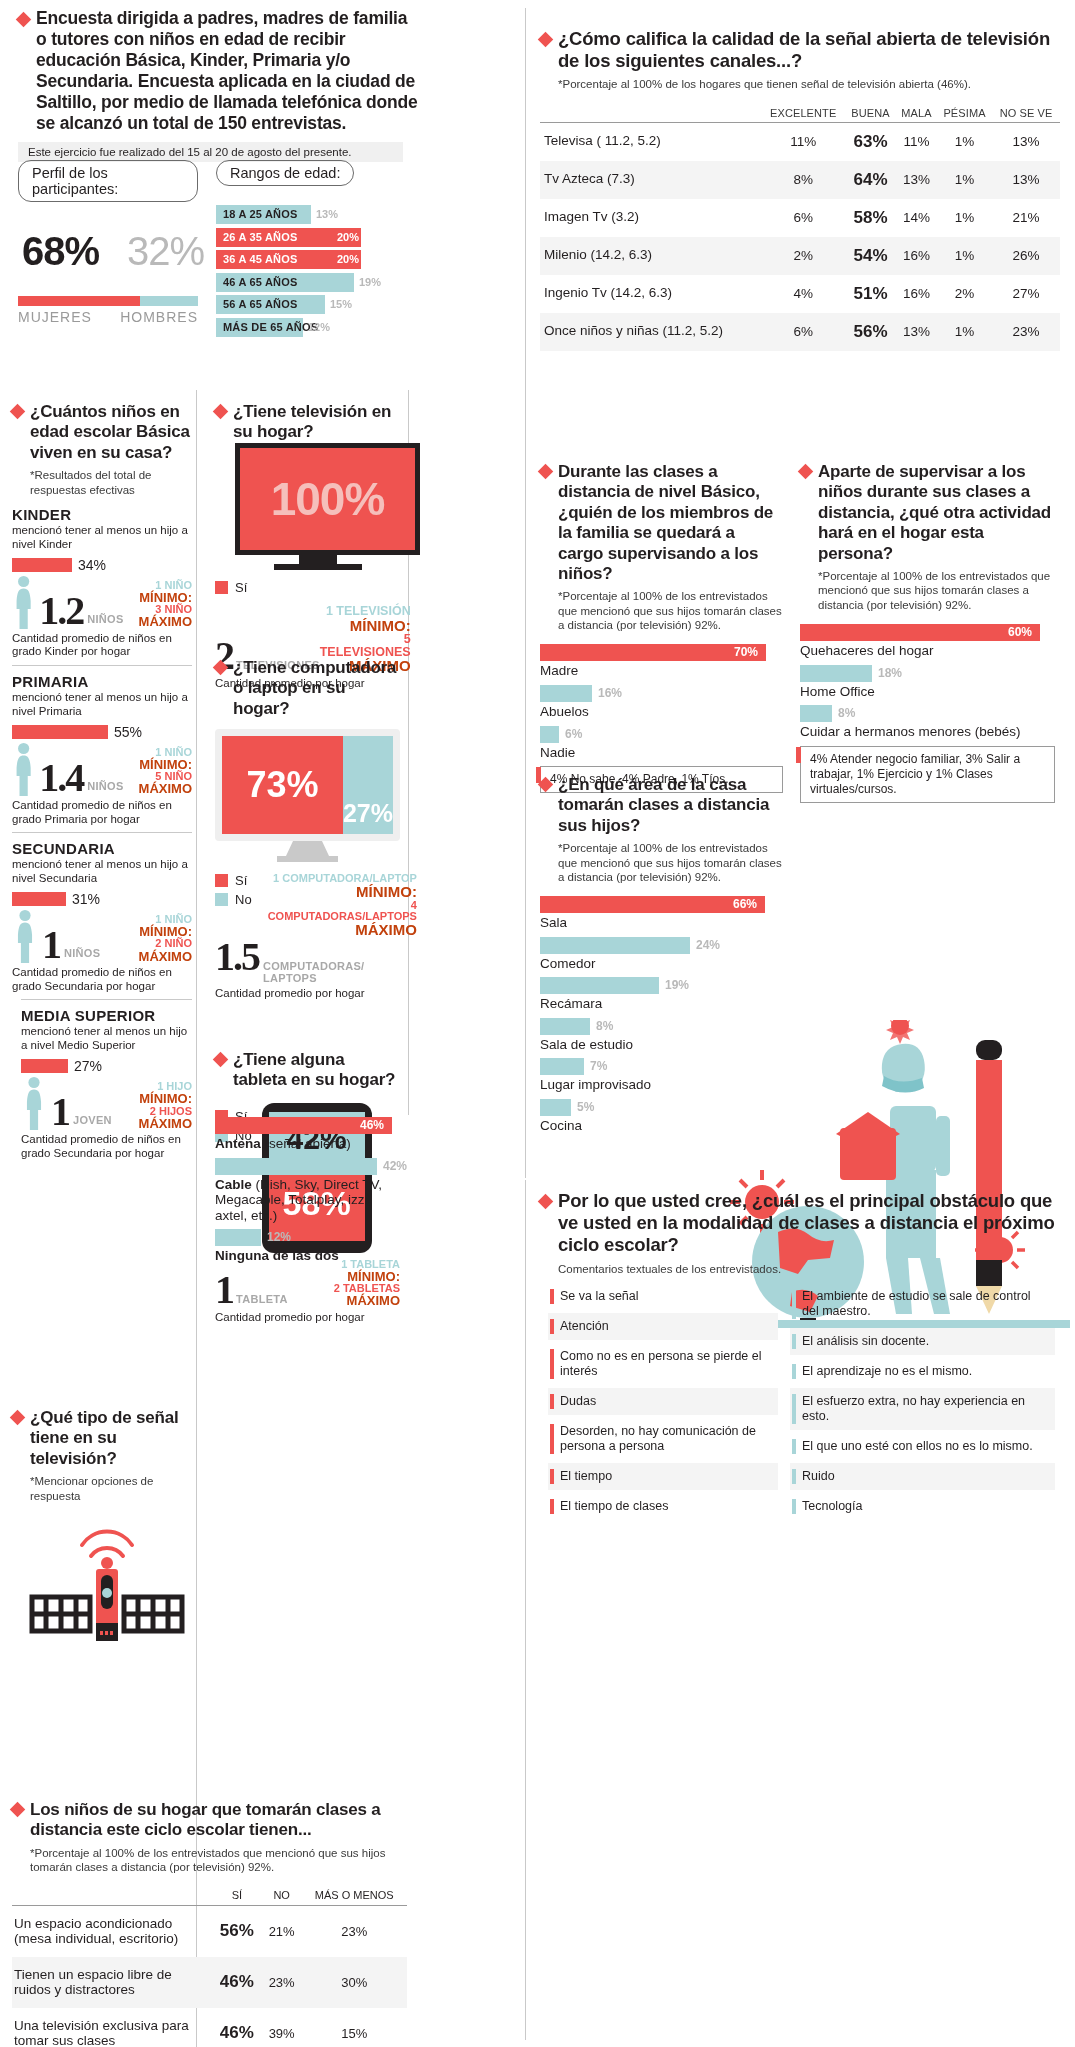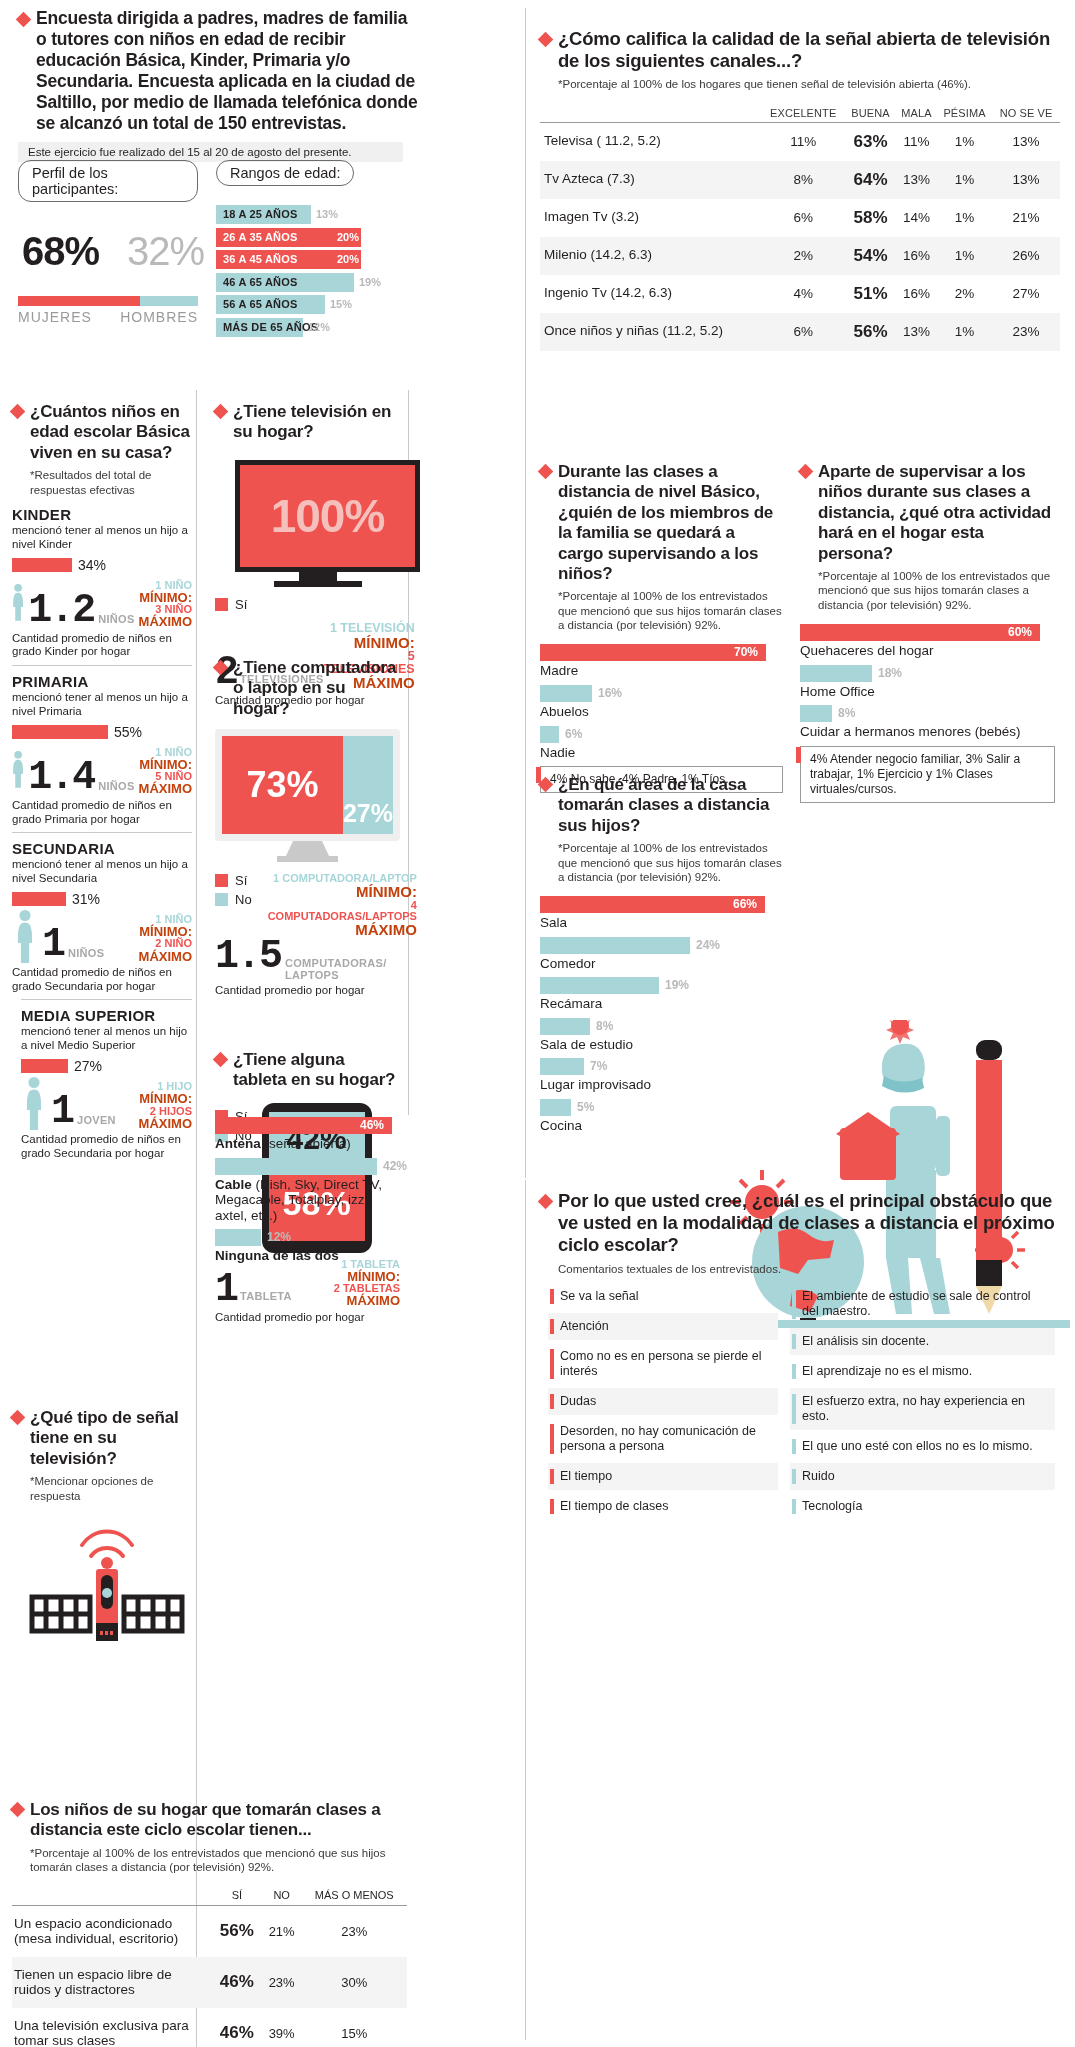--- a/index.html
+++ b/index.html
@@ -47,21 +47,21 @@
   .ageval { position:absolute; top:3px; font-size:11px; font-weight:700;
             font-family:"Liberation Sans Narrow","Liberation Sans",sans-serif; }
 
   
   .grade-h { font-family:"Liberation Sans Narrow","Liberation Sans",sans-serif;
              font-weight:700; font-size:15px; letter-spacing:.3px; }
   .grade-s { font-size:11.5px; line-height:1.2; margin-top:1px; }
   .barred { height:14px; background:#ef5350; }
   .barpct { font-family:"Liberation Sans Narrow","Liberation Sans",sans-serif;
             font-weight:400; font-size:14px; }
-  .avg-num { font-family:Liberation Mono, monospace;
+  .avg-num { font-family:Liberation Serif, serif;
              font-weight:700; font-size:40px; letter-spacing:-2px; line-height:.9; }
   .avg-unit { font-family:"Liberation Sans Narrow","Liberation Sans",sans-serif;
               font-weight:700; font-size:11px; color:#a8a8a8; letter-spacing:.3px; }
   .mm { text-align:right; font-family:"Liberation Sans Narrow","Liberation Sans",sans-serif;
         font-weight:700; line-height:1.02; }
   .mm .c1 { color:#a8d5d8; font-size:12.5px; }
   .mm .c2 { color:#c2410c; font-size:15px; }
   .mm .c3 { color:#ef5350; font-size:12.5px; }
   .cap { font-size:11.5px; line-height:1.2; margin-top:3px; }
 
@@ -299,21 +299,21 @@
       </div>
     </div>
 </div>
 
 <div class="col" style="left:215px; top:402px; width:185px;">
   <div class="q">
     <span class="dia" style="margin-top:4px;"></span>
     <div class="q-txt" style="font-size:17px;">¿Tiene televisión en su hogar?</div>
   </div>
 
-  <div style="margin-top:17px;padding-left:20px;">
+  <div style="margin-top:0;padding-left:20px;">
     <div style="position:relative; width:185px; height:112px; background:#231f20; padding:5px;">
       <div style="width:100%; height:100%; background:#ef5350; display:flex; align-items:center; justify-content:center;">
         <span class="cond" style="color:#f5bfbb; font-weight:700; font-size:46px; letter-spacing:-1px;">100%</span>
       </div>
     </div>
     <div style="width:38px; height:9px; background:#231f20; margin:0 auto;"></div>
     <div style="width:88px; height:6px; background:#231f20; margin:0 auto;"></div>
   </div>
 
   <div class="legrow" style="margin-top:10px;">

